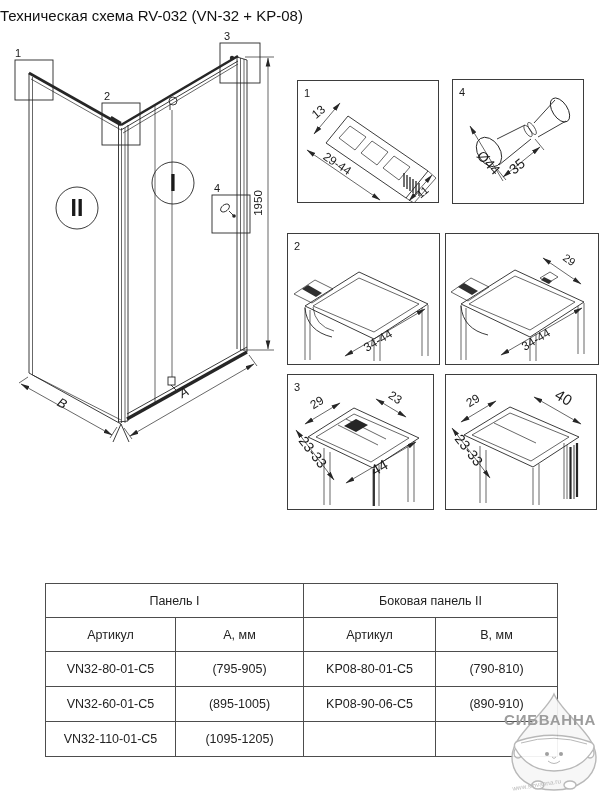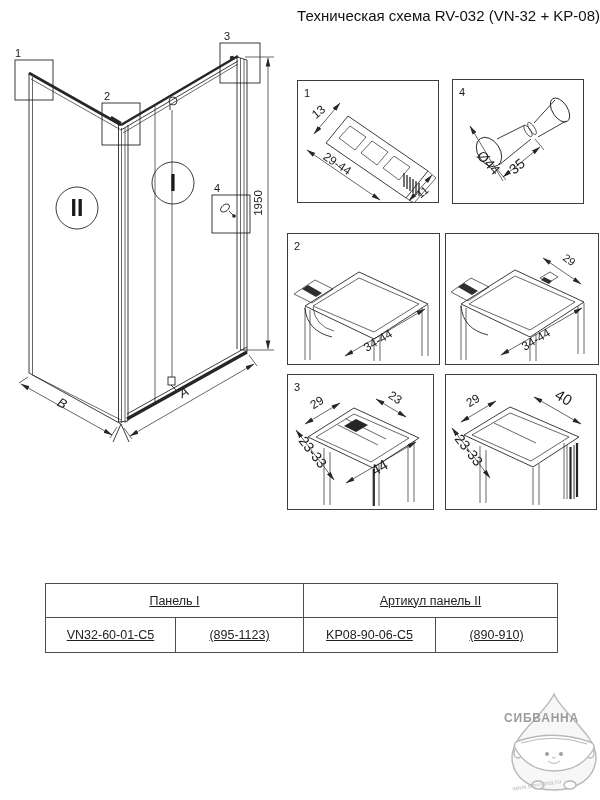--- a/index.html
+++ b/index.html
@@ -1,37 +1,37 @@
 <!DOCTYPE html>
 <html><head>
 <meta charset="utf-8">
 <style>
   html,body{margin:0;padding:0;background:#fff;}
   .page{position:relative;width:600px;height:800px;background:#fff;overflow:hidden;
         font-family:"Liberation Sans","DejaVu Sans",sans-serif;color:#1a1a1a;}
-  .title{position:absolute;top:7px;left:0;width:600px;text-align:right;
+  .title{position:absolute;top:7px;left:0;width:600px;text-align:left;
          font-size:15px;color:#111;}
   svg{position:absolute;}
   svg text{font-family:"Liberation Sans","DejaVu Sans",sans-serif;fill:#1a1a1a;}
   .detail{position:absolute;border:1px solid #3d3d3d;background:#fff;}
   .detail svg{position:static;display:block;}
   text.cal{font-size:11px;}
   text.dim{text-anchor:middle;}
   .ln{stroke:#262626;fill:none;stroke-width:0.9;}
   .thin{stroke-width:0.7;}
   .bold{stroke-width:2.6;}
   table.spec{position:absolute;left:45px;top:583px;border-collapse:collapse;
              table-layout:fixed;font-size:12.5px;color:#222;}
   table.spec th,table.spec td{border:1px solid #4d4d4d;text-align:center;
-             font-weight:normal;padding:0;overflow:hidden;white-space:nowrap;text-decoration:underline;}
+             font-weight:normal;padding:0;overflow:hidden;white-space:nowrap;}
   table.spec tr.hdr1 th{height:33px;}
   table.spec tr.hdr2 th{height:33px;}
   table.spec td{height:34px;}
   .wm{position:absolute;opacity:0.92;}
-  .wm-brand{position:absolute;left:504px;top:711px;font-size:12px;font-weight:bold;
+  .wm-brand{position:absolute;left:504px;top:711px;font-size:15px;font-weight:bold;
             letter-spacing:0.8px;color:#9c9c9c;}
   .wm-url{position:absolute;left:512px;top:781px;font-size:6.5px;color:#b9b9b9;
           transform:rotate(-9deg);}
 </style>
 </head>
 <body>
 
 <div class="page">
 
   <div class="title">Техническая схема RV-032 (VN-32 + KP-08)</div>
@@ -257,27 +257,45 @@
   <table class="spec">
     <colgroup>
         <col style="width:130px">
         <col style="width:128px">
         <col style="width:132px">
         <col style="width:122px">
       </colgroup>
     <tbody>
         <tr class="hdr1">
       <th colspan="2">Панель I</th>
-      <th colspan="2">Артикул панель II</th>
+      <th colspan="2">Боковая панель II</th>
+    </tr>
+    <tr class="hdr2">
+      <th>Артикул</th>
+      <th>А, мм</th>
+      <th>Артикул</th>
+      <th>В, мм</th>
+    </tr>
+    <tr>
+      <td>VN32-80-01-C5</td>
+      <td>(795-905)</td>
+      <td>KP08-80-01-C5</td>
+      <td>(790-810)</td>
     </tr>
     <tr>
       <td>VN32-60-01-C5</td>
-      <td>(895-1123)</td>
+      <td>(895-1005)</td>
       <td>KP08-90-06-C5</td>
       <td>(890-910)</td>
+    </tr>
+    <tr>
+      <td>VN32-110-01-C5</td>
+      <td>(1095-1205)</td>
+      <td></td>
+      <td></td>
     </tr>
   </tbody>
     </table>
 
   <svg class="wm" width="92" height="102" viewBox="0 0 92 102" style="left:508px;top:691px;">
     <g stroke="#b3b3b3" fill="none" stroke-width="1.4">
       <path d="M46,3 C54,22 88,44 88,66 C88,87 69,99 46,99 C23,99 4,87 4,66 C4,44 38,22 46,3 Z" fill="#f7f7f7"></path>
       <ellipse cx="10" cy="62" rx="4" ry="5" fill="#fff"></ellipse>
       <ellipse cx="82" cy="62" rx="4" ry="5" fill="#fff"></ellipse>
       <ellipse cx="30" cy="94" rx="6" ry="4" fill="#fff"></ellipse>

